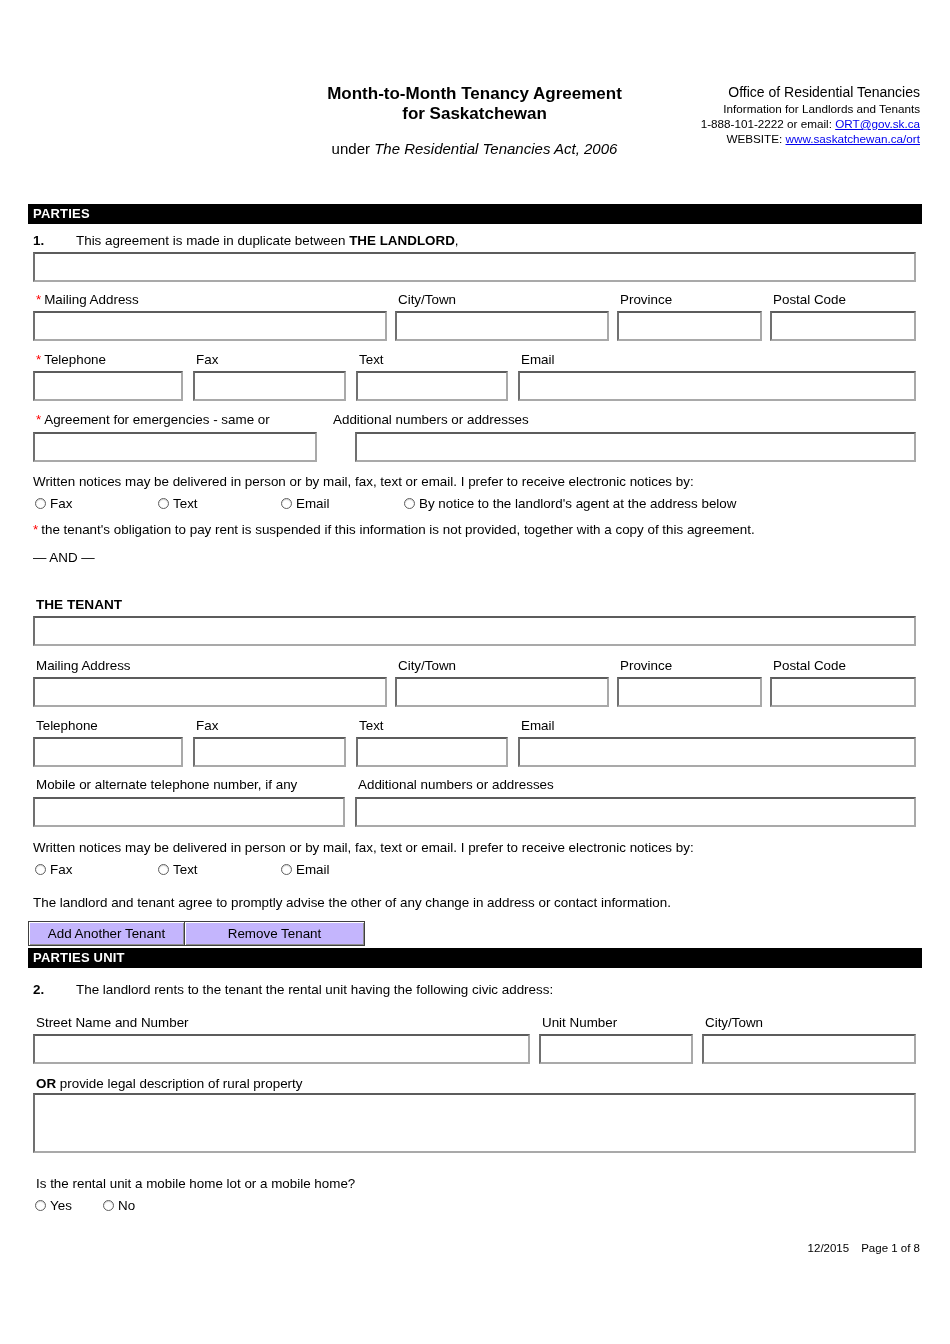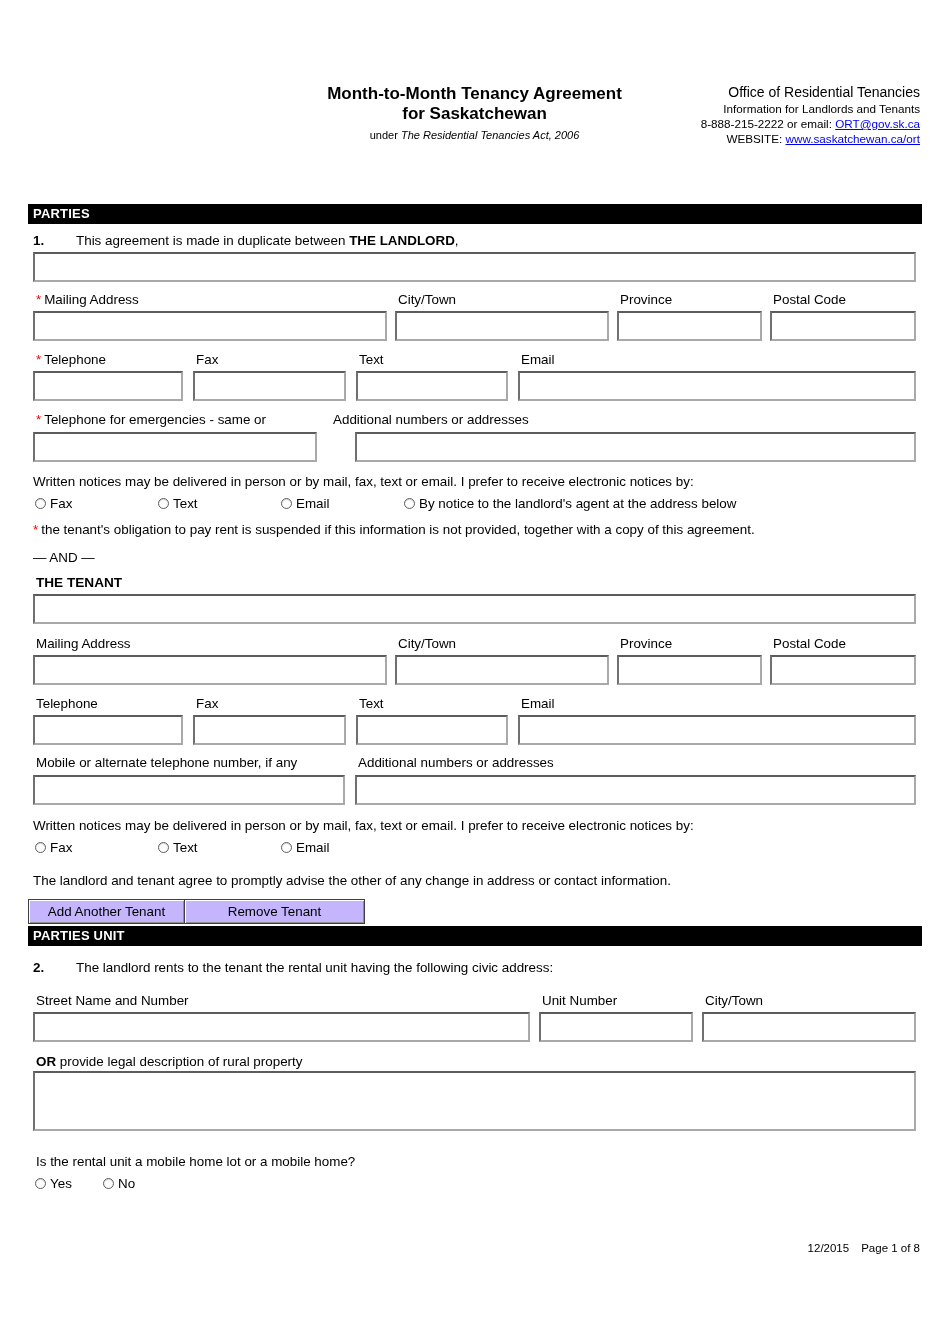--- a/index.html
+++ b/index.html
@@ -13,21 +13,21 @@
     font-size: 13.4px;
     color: #000;
     overflow: hidden;
   }
   .content { position: absolute; left: 33px; top: 0; width: 883px; }
 
   
   .header { position: relative; margin-top: 84px; height: 63px; }
   .title-block { text-align: center; }
   .title-line { font-size: 17px; font-weight: bold; line-height: 20px; }
-  .subtitle { font-size: 11px; margin-top: 5px; }
+  .subtitle { font-size: 15px; margin-top: 16px; }
   .italic { font-style: italic; }
   .office { position: absolute; right: -4px; top: 0; text-align: right; line-height: 15px; }
   .office-l1 { font-size: 14px; line-height: 17px; }
   .office-l2, .office-l3, .office-l4 { font-size: 11.7px; }
   a.link { color: #0000ee; cursor: pointer; }
 
   
   .section-bar {
     margin-left: -5px; width: 894px; height: 20px;
     background: #000000; color: #ffffff;
@@ -88,41 +88,41 @@
   .btn-remove { width: 181px; margin-left: -1px; text-align: center; }
 
   .footer { position: absolute; top: 1242px; right: 30px; font-size: 11.5px; }
   .footer .pg { margin-left: 12px; }
 
   
   .mt3 { margin-top: 3px; }  .mt4 { margin-top: 4px; }
   .mt6 { margin-top: 6px; }  .mt9 { margin-top: 9px; }
   .mt10 { margin-top: 10px; } .mt11 { margin-top: 11px; }
   .mt12 { margin-top: 12px; } .mt13 { margin-top: 13px; }
-  .mt14 { margin-top: 8px; } .mt16 { margin-top: 16px; }
+  .mt14 { margin-top: 30px; } .mt16 { margin-top: 16px; }
   .mt17 { margin-top: 17px; } .mt19 { margin-top: 19px; }
   .mt57 { margin-top: 57px; } .mt1 { margin-top: 1px; } .mt2 { margin-top: 2px; }
 </style>
 </head>
 <body>
 
 <div class="page">
   <div class="content">
 
     
     <div class="header">
       <div class="title-block">
         <div class="title-line">Month-to-Month Tenancy Agreement</div>
         <div class="title-line">for Saskatchewan</div>
         <div class="subtitle"><span>under </span><span class="italic">The Residential Tenancies Act, 2006</span></div>
       </div>
       <div class="office">
         <div class="office-l1">Office of Residential Tenancies</div>
         <div class="office-l2">Information for Landlords and Tenants</div>
-        <div class="office-l3"><span>8-888-215-2222 or email: </span><a class="link" href="#">ORT@gov.sk.ca</a></div>
+        <div class="office-l3"><span>1-888-101-2222 or email: </span><a class="link" href="#">ORT@gov.sk.ca</a></div>
         <div class="office-l4"><span>WEBSITE: </span><a class="link" href="#">www.saskatchewan.ca/ort</a></div>
       </div>
     </div>
 
     
     <div class="section-bar mt57">PARTIES</div>
 
     <div class="item-line">
       <span class="item-num">1.</span><span><span>This agreement is made in duplicate between </span><b>THE LANDLORD</b><span>,</span></span>
     </div>
@@ -149,21 +149,21 @@
       <div class="lbl">Email</div>
     </div>
     <div class="grid-tel mt3">
       <input type="text" class="field" style="">
       <input type="text" class="field" style="">
       <input type="text" class="field" style="">
       <input type="text" class="field" style="">
     </div>
 
     <div class="grid-two mt10">
-      <div class="lbl"><span class="req">*</span><span>Telephone for emergencies - same or</span></div>
+      <div class="lbl"><span class="req">*</span><span>Agreement for emergencies - same or</span></div>
       <div class="lbl shift-left">Additional numbers or addresses</div>
     </div>
     <div class="grid-two mt4">
       <input type="text" class="field" style="">
       <input type="text" class="field" style="">
     </div>
 
     <div class="sentence mt11">Written notices may be delivered in person or by mail, fax, text or email.  I prefer to receive electronic notices by:</div>
 
     <div class="radio-row mt6">

